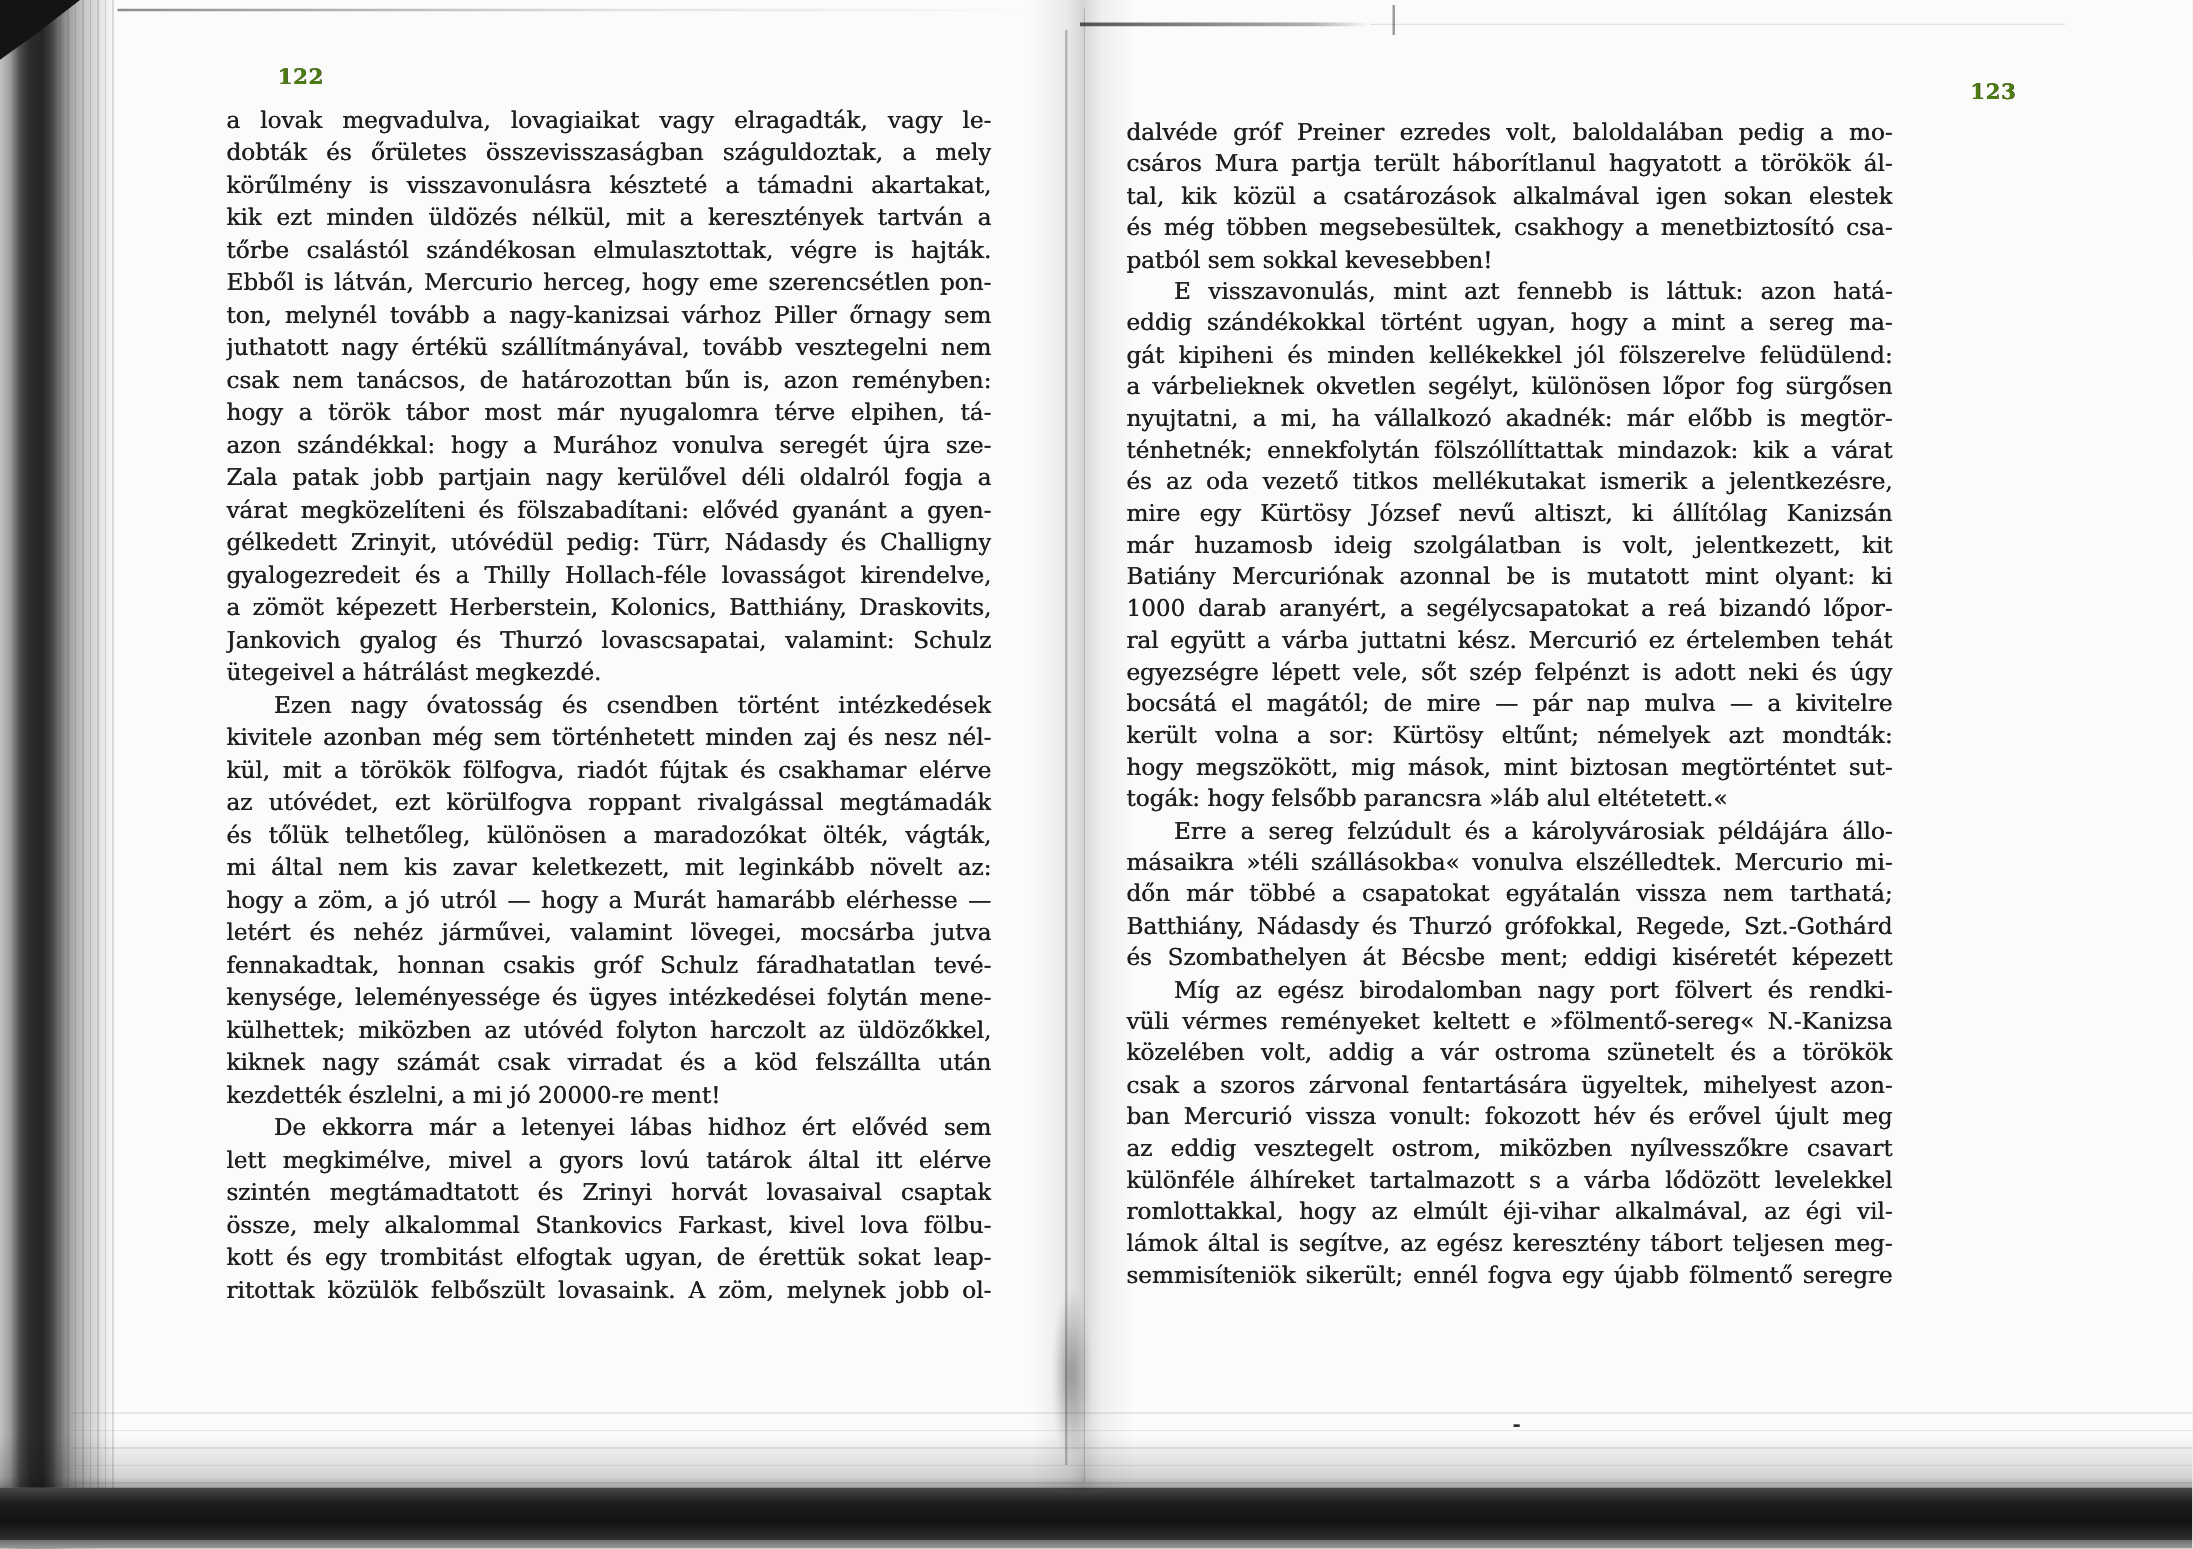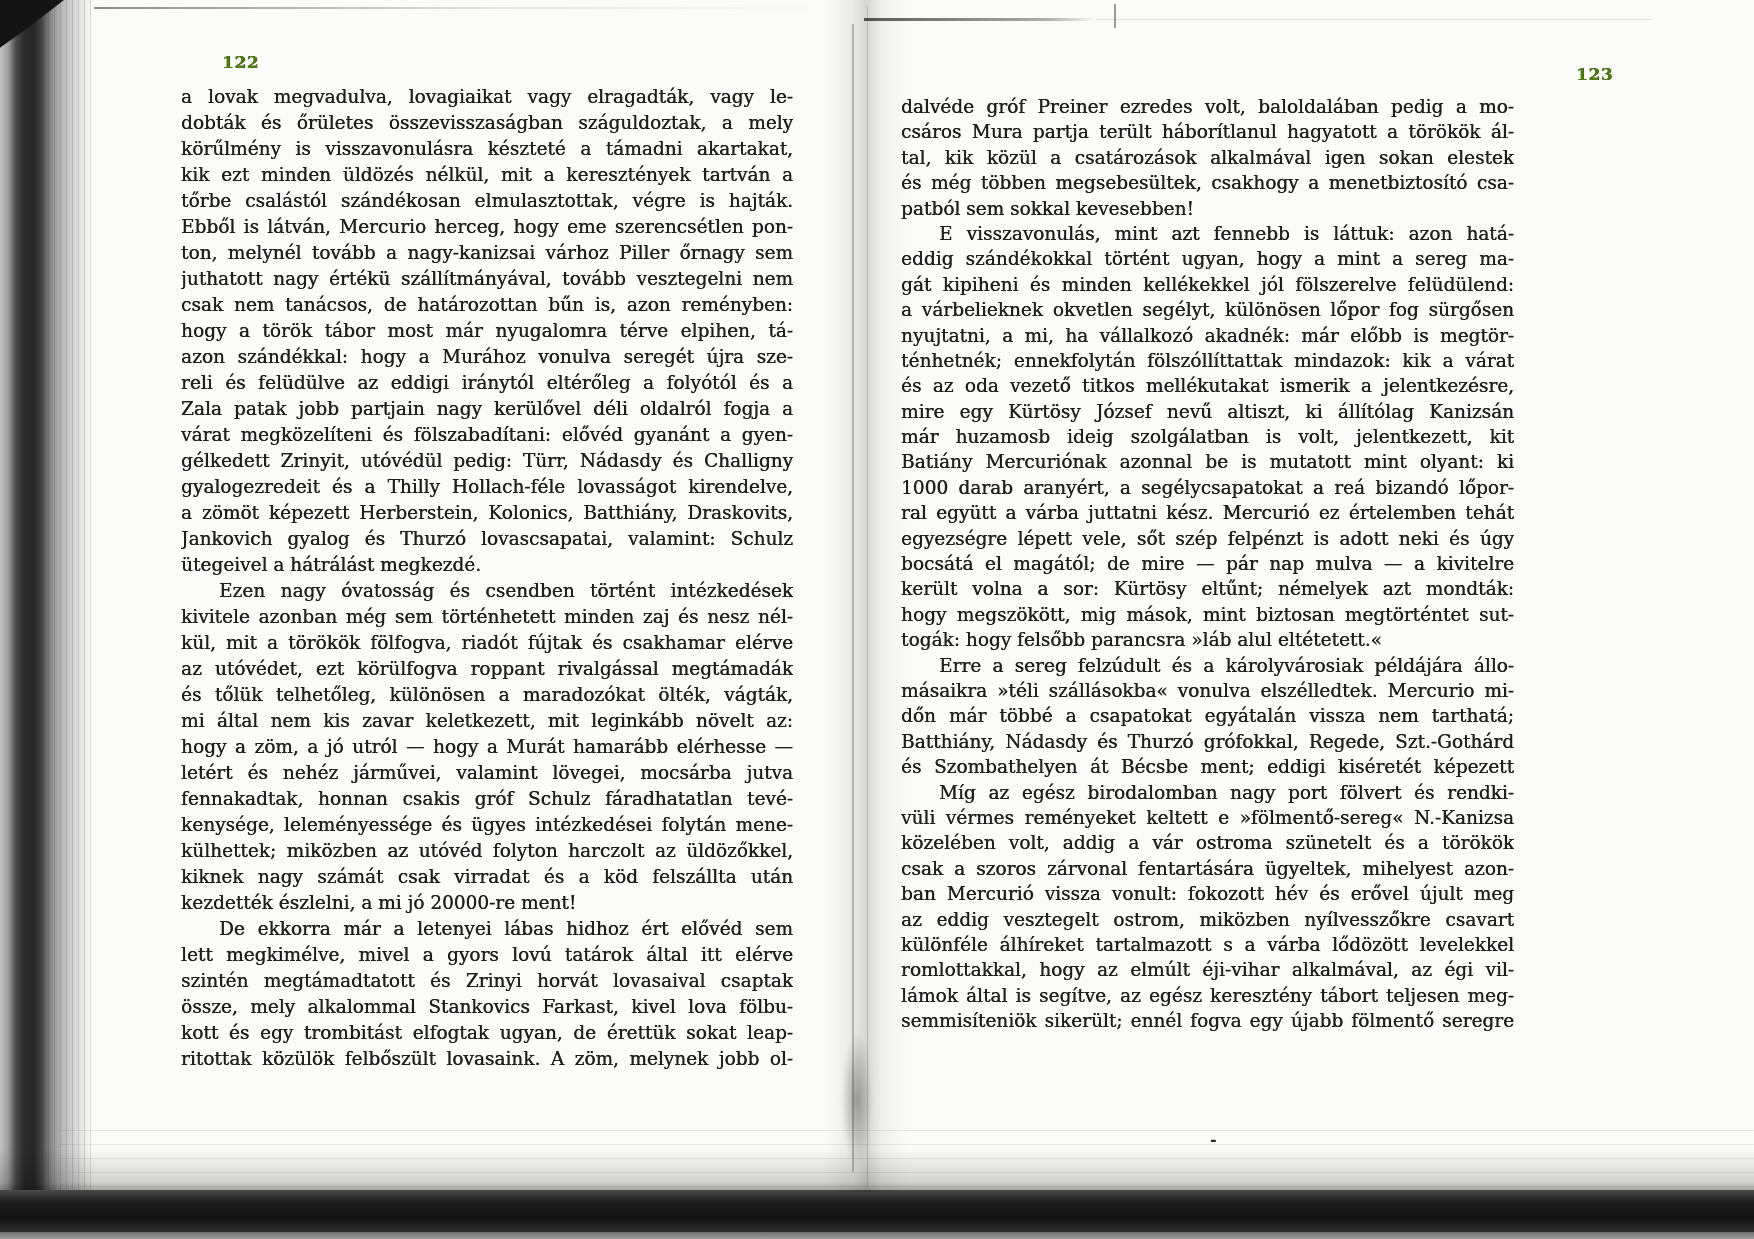--- a/index.html
+++ b/index.html
@@ -132,21 +132,20 @@
         <div class="line">dobták és őrületes összevisszaságban száguldoztak, a mely</div>
         <div class="line">körűlmény is visszavonulásra készteté a támadni akartakat,</div>
         <div class="line">kik ezt minden üldözés nélkül, mit a keresztények tartván a</div>
         <div class="line">tőrbe csalástól szándékosan elmulasztottak, végre is hajták.</div>
         <div class="line">Ebből is látván, Mercurio herceg, hogy eme szerencsétlen pon-</div>
         <div class="line">ton, melynél tovább a nagy-kanizsai várhoz Piller őrnagy sem</div>
         <div class="line">juthatott nagy értékü szállítmányával, tovább vesztegelni nem</div>
         <div class="line">csak nem tanácsos, de határozottan bűn is, azon reményben:</div>
         <div class="line">hogy a török tábor most már nyugalomra térve elpihen, tá-</div>
         <div class="line">azon szándékkal: hogy a Murához vonulva seregét újra sze-</div>
-        <div class="line">reli és felüdülve az eddigi iránytól eltérőleg a folyótól és a</div>
         <div class="line">Zala patak jobb partjain nagy kerülővel déli oldalról fogja a</div>
         <div class="line">várat megközelíteni és fölszabadítani: elővéd gyanánt a gyen-</div>
         <div class="line">gélkedett Zrinyit, utóvédül pedig: Türr, Nádasdy és Challigny</div>
         <div class="line">gyalogezredeit és a Thilly Hollach-féle lovasságot kirendelve,</div>
         <div class="line">a zömöt képezett Herberstein, Kolonics, Batthiány, Draskovits,</div>
         <div class="line">Jankovich gyalog és Thurzó lovascsapatai, valamint: Schulz</div>
         <div class="line flush-left">ütegeivel a hátrálást megkezdé.</div>
       </div>
       <div class="paragraph">
         <div class="line indent">Ezen nagy óvatosság és csendben történt intézkedések</div>

